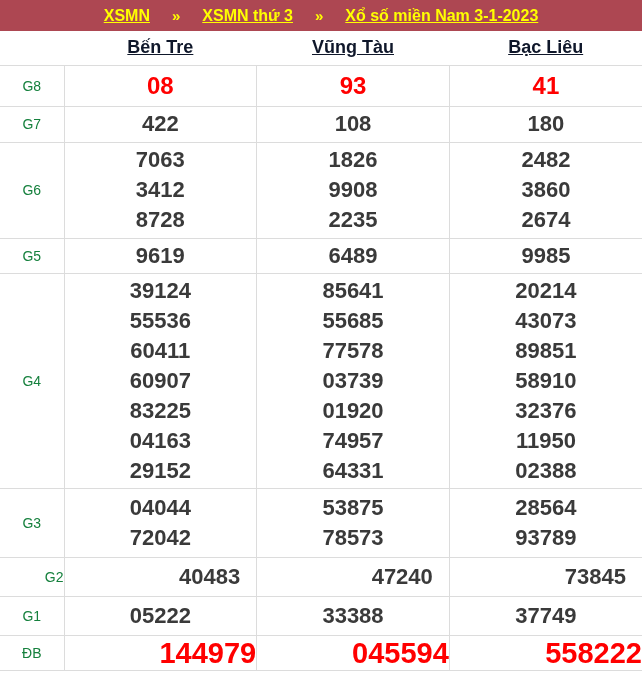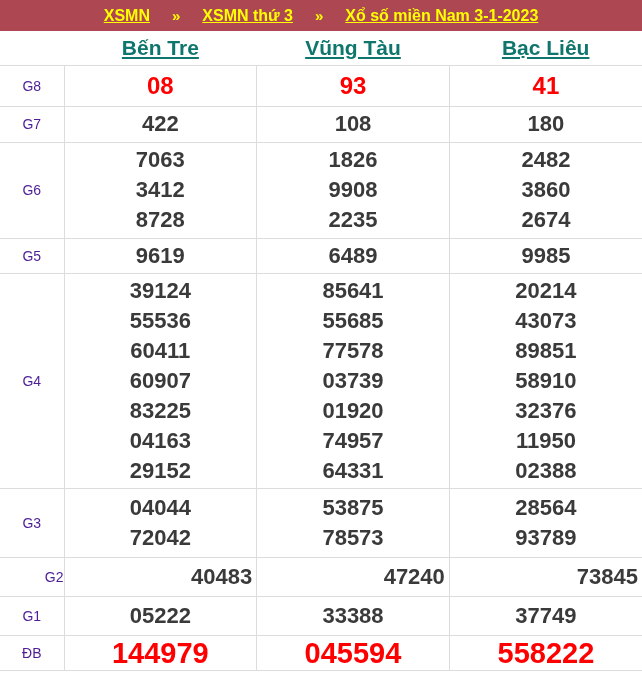--- a/index.html
+++ b/index.html
@@ -19,43 +19,43 @@
 
   
   table.results {
     width:642px; border-collapse:collapse; table-layout:fixed;
   }
   col.c-label { width:64px; }
   col.c-prov  { width:192.6px; }
 
   tr.head td { border:0; border-bottom:1px solid #dcdcdc; height:34px;
     text-align:center; vertical-align:middle; }
-  tr.head a { color:#0f766e; font-weight:bold; font-size:21px;
+  tr.head a { color:#0f172a; font-weight:bold; font-size:18px;
     text-decoration:underline; }
 
   td { border:1px solid #dcdcdc; text-align:center; vertical-align:middle; }
   tr td:first-child { border-left:0; }
   tr td:last-child  { border-right:0; }
 
-  td.label { color:#4c1d95; font-size:14px; font-weight:normal; }
+  td.label { color:#15803d; font-size:14px; font-weight:normal; }
   td.nums  { color:#3a3a3a; font-size:22px; font-weight:bold;
-    white-space:pre-line; line-height:30px; padding:2px 4px; }
+    white-space:pre-line; line-height:30px; padding:2px 16px; }
 
   tr.row-g8 td { height:41px; }
   tr.row-g7 td { height:36px; }
   tr.row-g6 td { height:96px; }
   tr.row-g5 td { height:33px; }
   tr.row-g4 td { height:211px; }
   tr.row-g3 td { height:69px; }
   tr.row-g2 td { height:39px;text-align:right; }
   tr.row-g1 td { height:39px; }
   tr.row-db td { height:35px;margin-left:16px; }
 
   tr.row-g8 td.nums { color:#ff0000; font-size:24px; }
-  tr.row-db td.nums { color:#ff0000; font-size:29px; line-height:32px; padding:0; }
+  tr.row-db td.nums { color:#ff0000; font-size:29px; line-height:32px; padding:0;text-align:right; }
 </style>
 </head>
 <body>
 
 <div class="topbar">
   <a href="#">XSMN</a>
   <span class="sep">»</span>
   <a href="#">XSMN thứ 3</a>
   <span class="sep">»</span>
   <a href="#">Xổ số miền Nam 3-1-2023</a>

